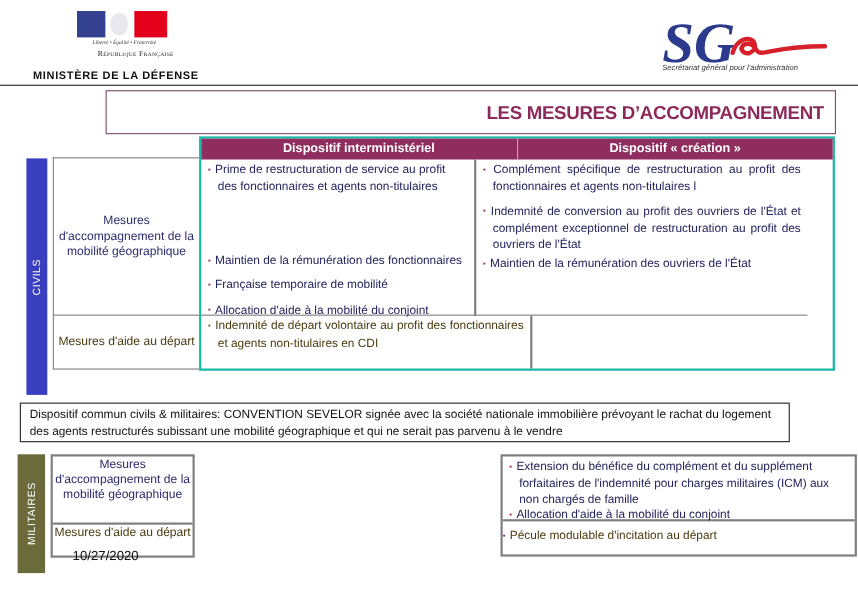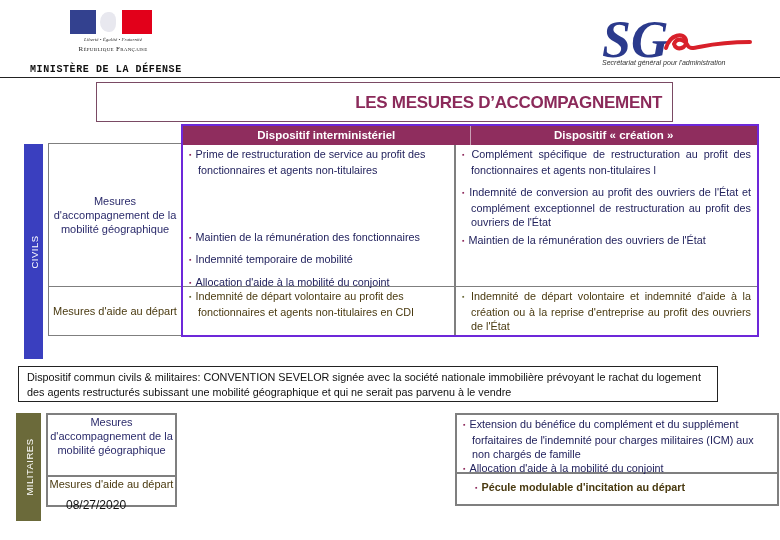--- a/index.html
+++ b/index.html
@@ -5,58 +5,58 @@
   html,body{margin:0;padding:0;background:#fff;}
   body{width:780px;height:540px;position:relative;overflow:hidden;font-family:"Liberation Sans",sans-serif;}
   .abs{position:absolute;}
   
   .rf-flag{left:70px;top:10px;width:82px;height:24px;display:flex;}
   .rf-flag .b{width:26px;background:#33418f;}
   .rf-flag .w{width:26px;background:#fff;position:relative;}
   .rf-flag .r{width:30px;background:#e2001a;}
   .rf-flag .w:after{content:"";position:absolute;left:4px;top:2px;width:16px;height:20px;border-radius:50% 40% 40% 50%;background:#e8e8ef;}
   .rf-motto{left:68px;top:37px;font-family:"Liberation Serif",serif;font-style:italic;font-size:5px;color:#333;width:90px;text-align:center;}
-  .rf-name{left:68px;top:45px;font-family:"Liberation Serif",serif;font-size:7px;letter-spacing:0.3px;color:#222;width:90px;text-align:center;font-variant:small-caps;}
-  .ministere{left:30px;top:64px;font-family:Liberation Mono, monospace;font-weight:bold;font-size:10px;letter-spacing:0.6px;color:#111;}
+  .rf-name{left:68px;top:45px;font-family:"Liberation Serif",serif;font-size:7px;letter-spacing:0.3px;color:#222;width:90px;text-align:right;font-variant:small-caps;}
+  .ministere{left:30px;top:64px;font-family:Liberation Sans, sans-serif;font-weight:bold;font-size:10px;letter-spacing:0.6px;color:#111;}
   .sga{left:602px;top:20px;font-family:"Liberation Serif",serif;font-style:italic;font-weight:bold;font-size:52px;color:#2b3a8c;line-height:40px;}
   .sga-a{left:662px;top:26px;width:90px;height:28px;}
   .sga-sub{left:602px;top:59px;font-style:italic;font-size:7px;color:#333;}
   .hr{left:0;top:77px;width:780px;height:1px;background:#222;}
   
-  .title-box{left:96px;top:82px;width:577px;height:40px;border:1px solid #7a4a64;box-sizing:border-box;}
+  .title-box{left:96px;top:82px;width:664px;height:40px;border:1px solid #7a4a64;box-sizing:border-box;}
   .title{right:10px;top:10px;font-size:17px;font-weight:bold;color:#8b2a5a;letter-spacing:-0.3px;}
   
   .civils-bar{left:24px;top:144px;width:19px;height:215px;background:#3a3fbf;}
   .vert{position:absolute;left:50%;top:50%;transform:translate(-50%,-50%) rotate(-90deg);white-space:nowrap;color:#fff;font-size:9.5px;letter-spacing:0.5px;}
   .civ-left{left:48px;top:143px;width:133px;border:1px solid #7f7f7f;border-right:none;box-sizing:border-box;}
   .civ-left .c1{height:142px;border-bottom:1px solid #7f7f7f;display:flex;align-items:center;justify-content:center;text-align:center;font-size:11px;line-height:14px;color:#2b2b6b;}
   .civ-left .c2{height:48px;display:flex;align-items:center;justify-content:center;text-align:center;font-size:11px;line-height:14px;color:#4a3a10;}
-  .tbl{left:181px;top:124px;width:578px;border:2px solid #6d28d9;box-sizing:border-box;}
+  .tbl{left:181px;top:124px;width:578px;border:2px solid #14b8a6;box-sizing:border-box;}
   .tbl .hdr{display:flex;height:19px;background:#8f2d5e;color:#fff;font-weight:bold;font-size:11.5px;}
   .tbl .hdr div{flex:1;text-align:center;line-height:19px;}
   .tbl .hdr div:first-child{border-right:1px solid #c9a0b5;}
   .row{display:flex;}
   .cell{box-sizing:border-box;padding:2px 6px 0 6px;font-size:10.8px;line-height:14px;}
-  .row .cell:first-child{width:273px;border-right:2px solid #7f7f7f;}
+  .row .cell:first-child{width:250px;border-right:2px solid #7f7f7f;}
   .row .cell:last-child{width:301px;text-align:justify;}
   .r1{height:142px;border-bottom:1px solid #7f7f7f;color:#23235e;}
   .r2{height:48px;color:#4a3a10;}
   .li{padding-left:9px;text-indent:-9px;}
   .li:before{content:"▪";color:#8f2d5e;font-size:7px;margin-right:4px;position:relative;top:-1px;}
   .r2 .li:before{color:#6b6b3a;}
   
   .common{left:18px;top:366px;width:700px;height:36px;border:1px solid #222;box-sizing:border-box;padding:3px 8px;font-size:10.8px;line-height:15px;color:#111;}
   
   .mil-bar{left:16px;top:413px;width:25px;height:108px;background:#6b6a3a;}
   .mil-left{left:46px;top:413px;width:131px;border:2px solid #7f7f7f;box-sizing:border-box;}
   .mil-left .c1{height:60px;border-bottom:2px solid #7f7f7f;text-align:center;font-size:11px;line-height:14px;color:#2b2b6b;}
   .mil-left .c2{height:28px;text-align:center;font-size:11px;line-height:14px;color:#4a3a10;}
   .mil-right{left:455px;top:413px;width:324px;border:2px solid #7f7f7f;box-sizing:border-box;}
   .mil-right .c1{height:59px;border-bottom:2px solid #7f7f7f;padding:2px 6px;font-size:10.8px;line-height:14px;color:#23235e;box-sizing:border-box;}
-  .mil-right .c2{height:30px;padding:6px 18px;font-size:10.8px;line-height:14px;color:#4a3a10;box-sizing:border-box;font-weight:bold;}
+  .mil-right .c2{height:30px;padding:6px 0;font-size:10.8px;line-height:14px;color:#4a3a10;box-sizing:border-box;}
   .date{left:66px;top:498px;font-size:12px;color:#111;}
   .page{left:358px;top:545px;font-size:12px;font-weight:bold;color:#6d28d9;}
 </style>
 </head>
 <body>
 
 <div class="abs rf-flag">
     <div class="b"></div>
     <div class="w"></div>
     <div class="r"></div>
@@ -86,38 +86,35 @@
   <div class="hdr">
     <div>Dispositif interministériel</div>
     <div>Dispositif « création »</div>
   </div>
   <div class="row">
     <div class="cell r1">
       <div class="li">Prime de restructuration de service au profit des fonctionnaires et agents non-titulaires</div>
       <div style="height:53px"></div>
       <div class="li">Maintien de la rémunération des fonctionnaires</div>
       <div style="height:6px"></div>
-      <div class="li">Indemnité temporaire de mobilité</div>
+      <div class="li">Française temporaire de mobilité</div>
       <div style="height:7px"></div>
       <div class="li">Allocation d'aide à la mobilité du conjoint</div>
     </div>
     <div class="cell r1">
       <div class="li">Complément spécifique de restructuration au profit des fonctionnaires et agents non-titulaires l</div>
       <div style="height:8px"></div>
       <div class="li">Indemnité de conversion au profit des ouvriers de l'État et complément exceptionnel de restructuration au profit des ouvriers de l'État</div>
       <div style="height:4px"></div>
       <div class="li">Maintien de la rémunération des ouvriers de l'État</div>
     </div>
   </div>
   <div class="row">
     <div class="cell r2">
       <div class="li">Indemnité de départ volontaire au profit des fonctionnaires et agents non-titulaires en CDI</div>
-    </div>
-    <div class="cell r2">
-      <div class="li">Indemnité de départ volontaire et indemnité d'aide à la création ou à la reprise d'entreprise au profit des ouvriers de l'État</div>
     </div>
   </div>
 </div>
 
 <div class="abs common">Dispositif commun civils &amp; militaires: CONVENTION SEVELOR signée avec la société nationale immobilière prévoyant le rachat du logement des agents restructurés subissant une mobilité géographique et qui ne serait pas parvenu à le vendre</div>
 
 <div class="abs mil-bar">
   <span class="vert">MILITAIRES</span>
 </div>
 <div class="abs mil-left">
@@ -127,14 +124,14 @@
 <div class="abs mil-right">
   <div class="c1">
     <div class="li">Extension du bénéfice du complément et du supplément forfaitaires de l'indemnité pour charges militaires (ICM) aux non chargés de famille</div>
     <div class="li">Allocation d'aide à la mobilité du conjoint</div>
   </div>
   <div class="c2">
     <div class="li">Pécule modulable d'incitation au départ</div>
   </div>
 </div>
 
-<div class="abs date">08/27/2020</div>
+<div class="abs date">10/27/2020</div>
 <div class="abs page">10</div>
 
 </body></html>

